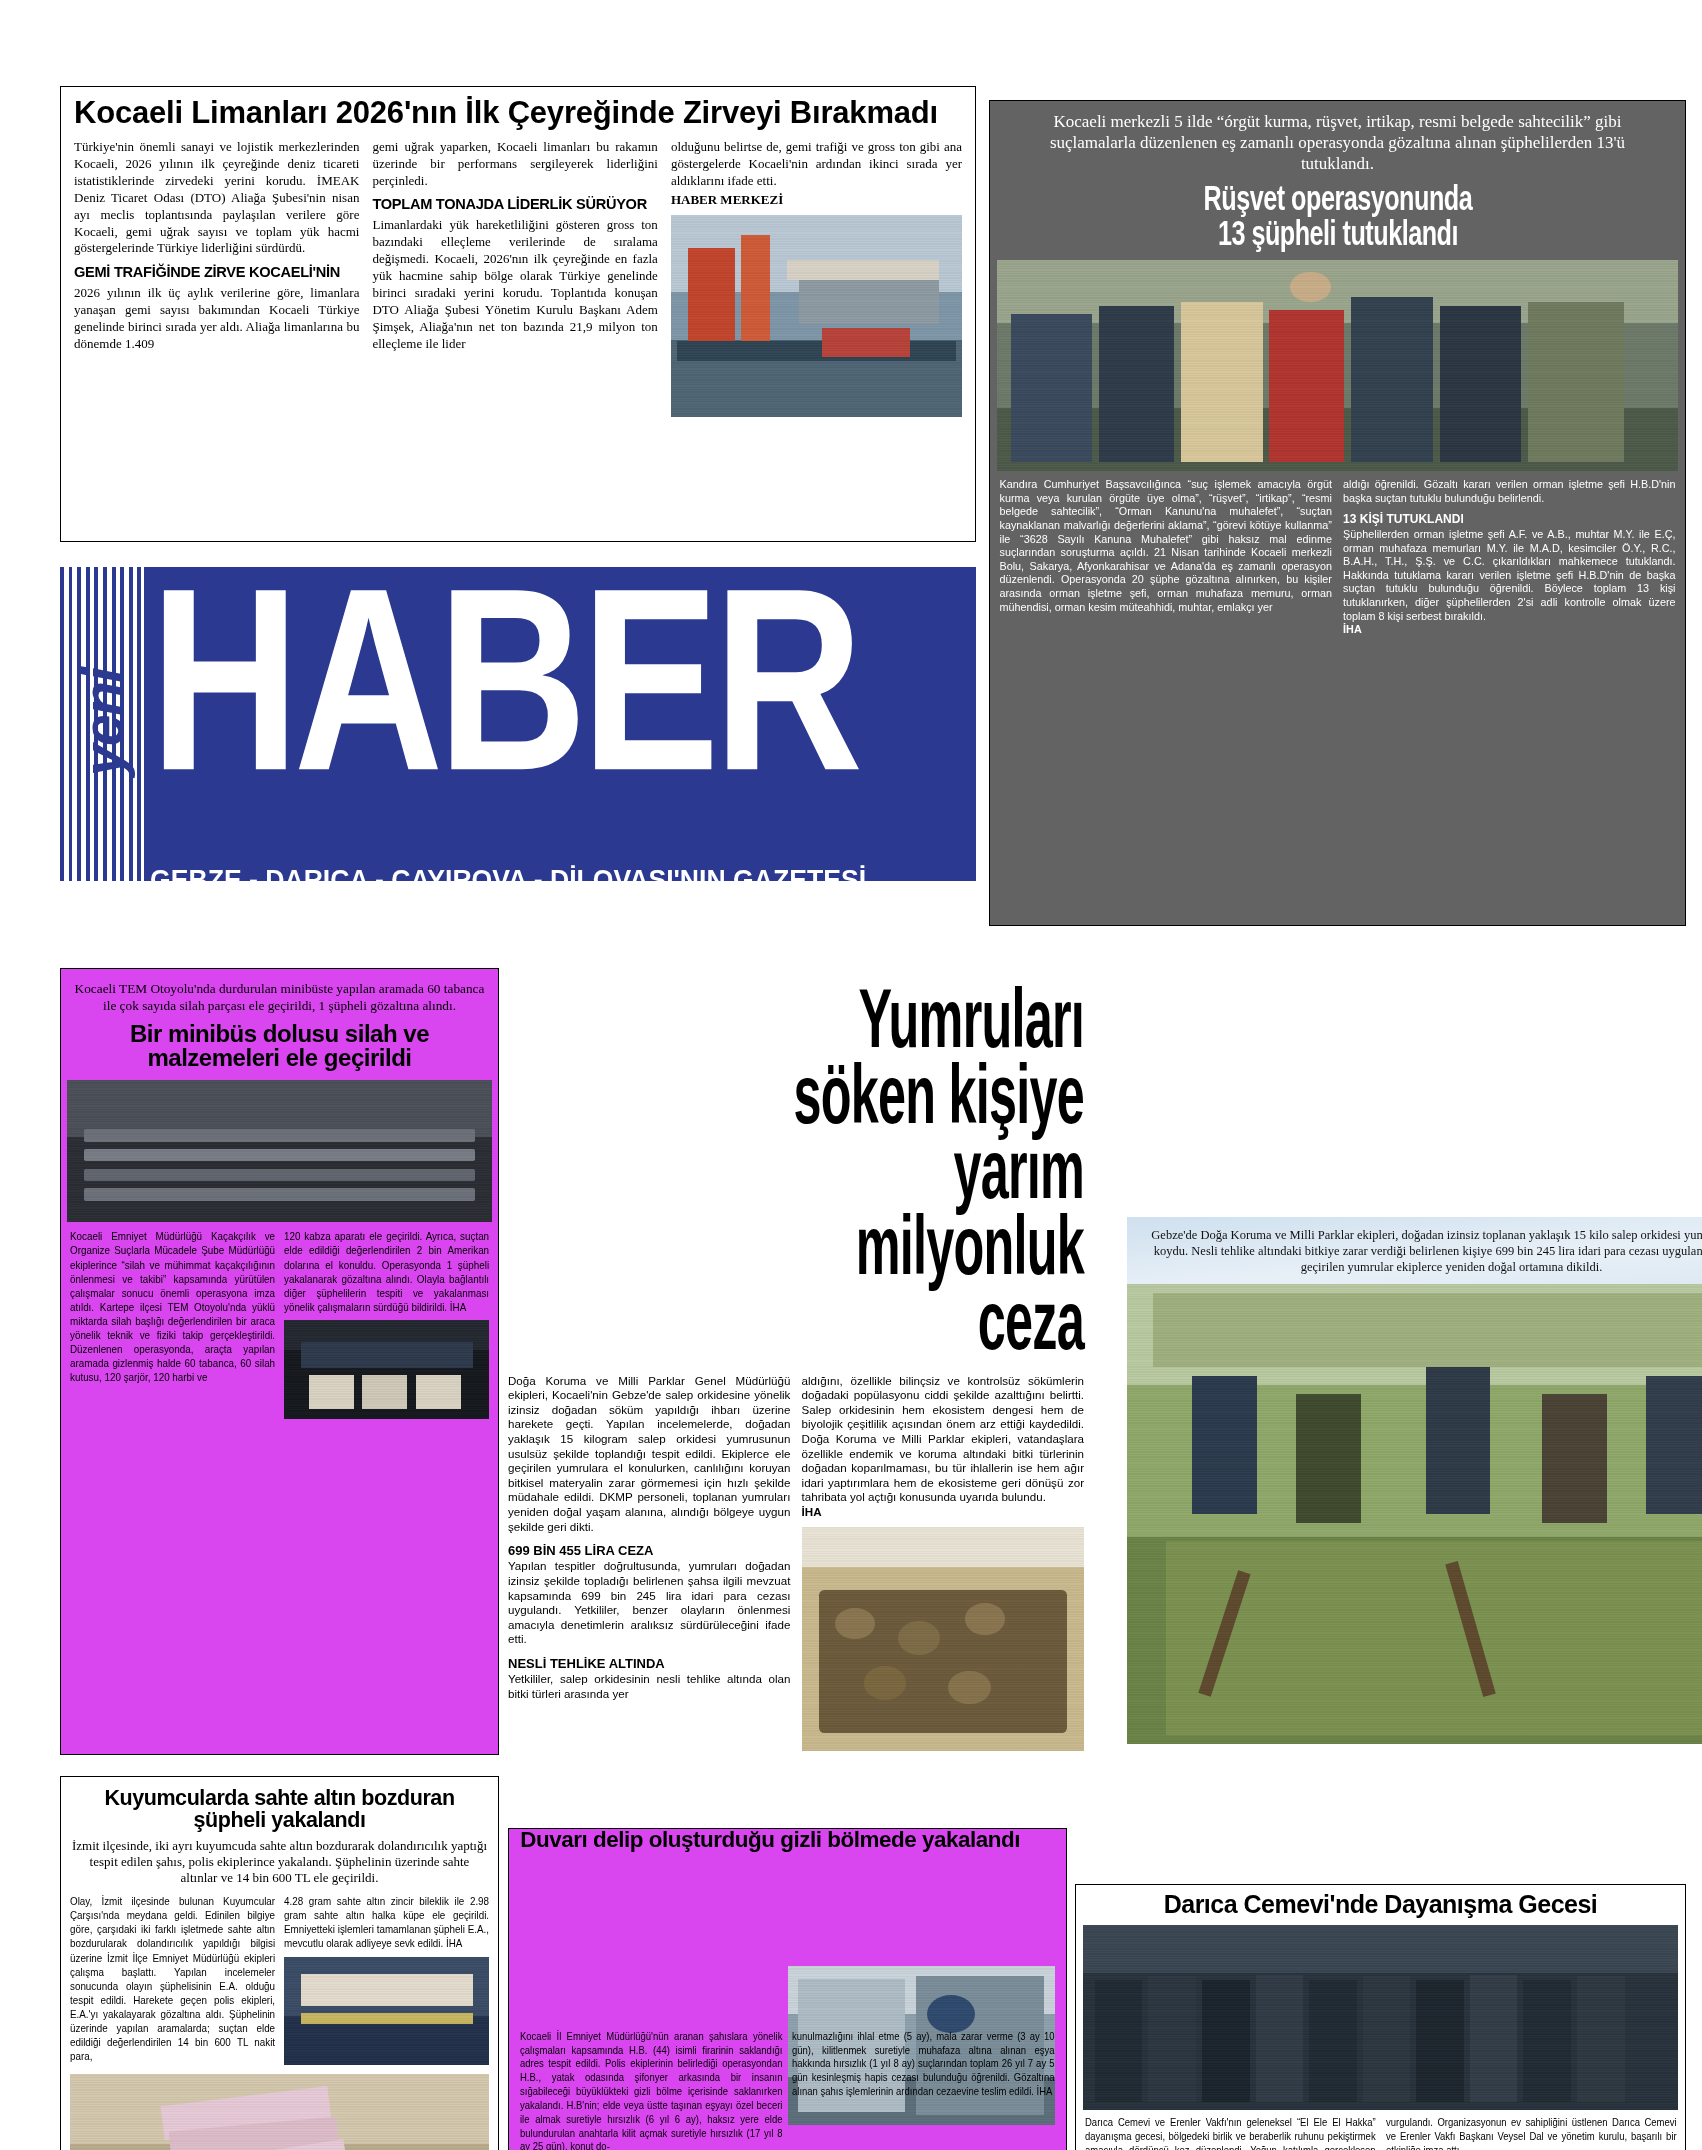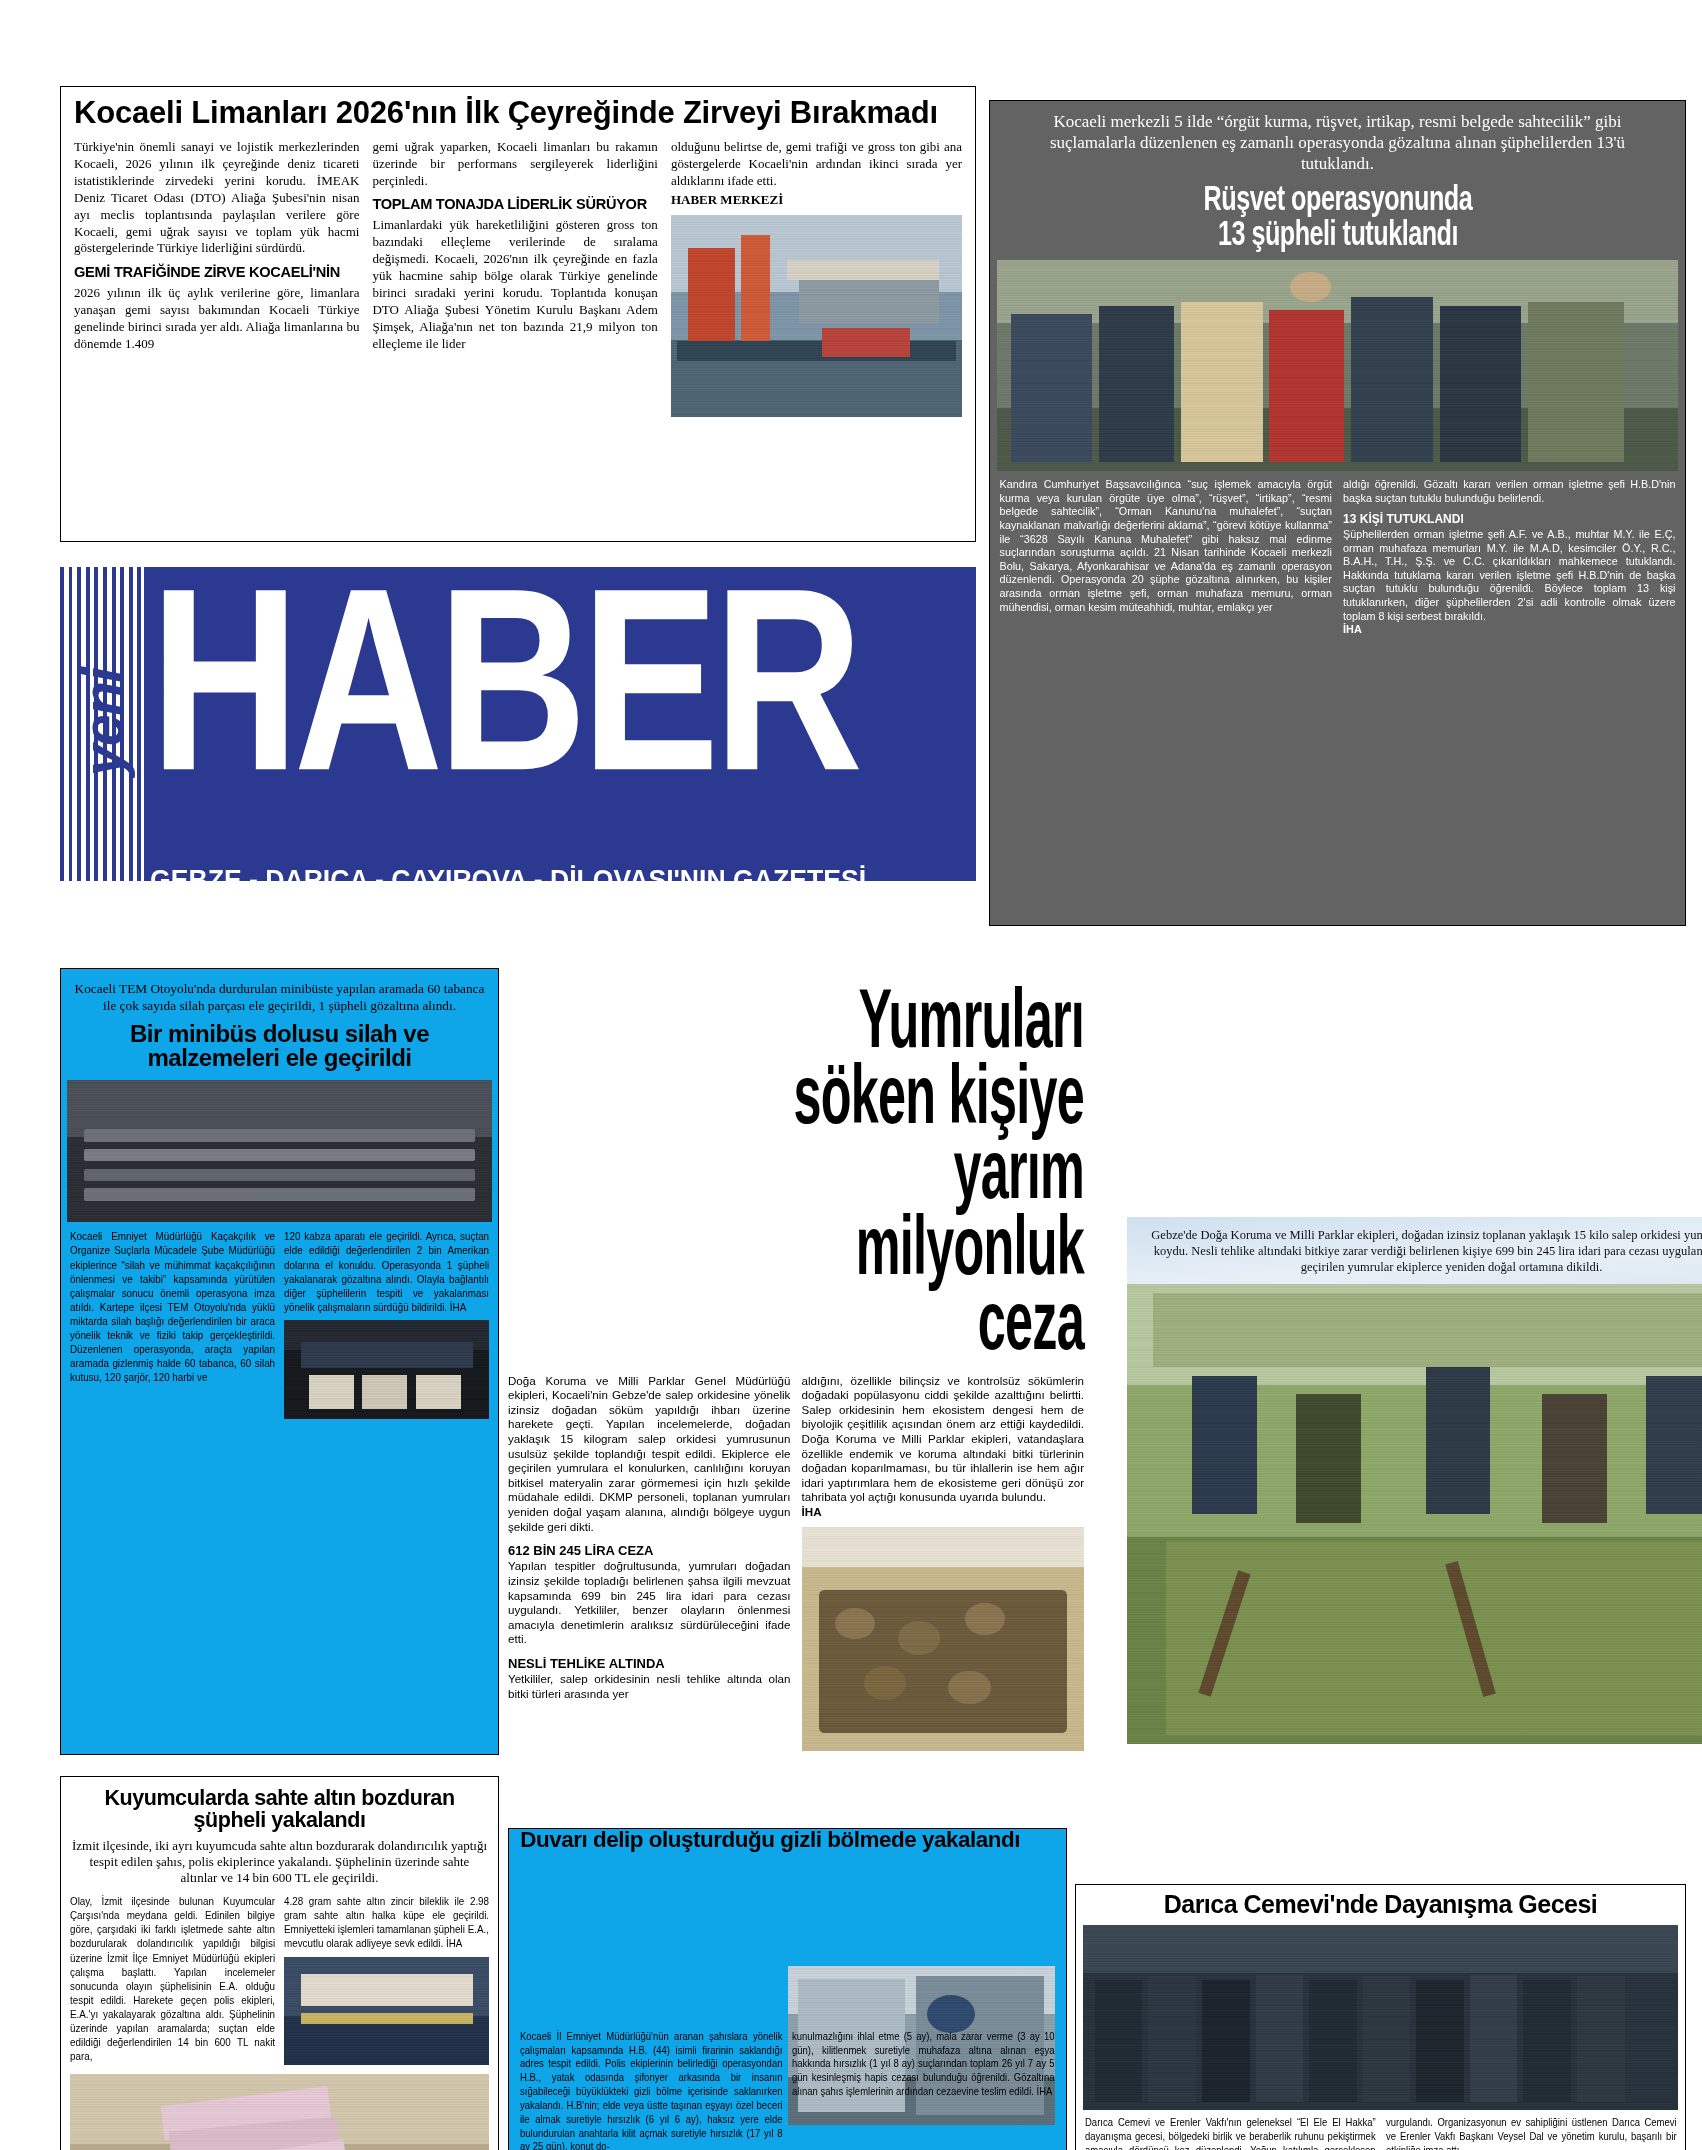--- a/index.html
+++ b/index.html
@@ -9,21 +9,21 @@
     background: #ffffff;
     font-family: "Liberation Sans", sans-serif;
     position: relative;
     overflow: hidden;
   }
   .page { position: absolute; inset: 0; padding: 0; }
 
   
   .serif { font-family: "Liberation Serif", serif; }
   .box   { border: 1.7px solid #000; background: #fff; }
-  .greybox { background: #0ea5e9; }
+  .greybox { background: #d946ef; }
   .darkbox { background: #636363; color: #fff; }
 
   
   .hl {
     font-family: "Liberation Sans", sans-serif;
     font-weight: 700;
     letter-spacing: -0.02em;
     line-height: 0.93;
     color: #000;
   }
@@ -276,21 +276,21 @@
   </section>
 
   <section id="center-main">
     <h1 class="hl" id="cm-head">
       <span class="l">Yumruları söken kişiye</span>
       <span class="l">yarım milyonluk ceza</span>
     </h1>
     <div id="cm-cols">
       <div class="col">
         <p class="cm-p body-sans">Doğa Koruma ve Milli Parklar Genel Müdürlüğü ekipleri, Kocaeli'nin Gebze'de salep orkidesine yönelik izinsiz doğadan söküm yapıldığı ihbarı üzerine harekete geçti. Yapılan incelemelerde, doğadan yaklaşık 15 kilogram salep orkidesi yumrusunun usulsüz şekilde toplandığı tespit edildi. Ekiplerce ele geçirilen yumrulara el konulurken, canlılığını koruyan bitkisel materyalin zarar görmemesi için hızlı şekilde müdahale edildi. DKMP personeli, toplanan yumruları yeniden doğal yaşam alanına, alındığı bölgeye uygun şekilde geri dikti.</p>
-        <h3 class="cm-sub">612 BİN 245 LİRA CEZA</h3>
+        <h3 class="cm-sub">699 BİN 455 LİRA CEZA</h3>
         <p class="cm-p body-sans">Yapılan tespitler doğrultusunda, yumruları doğadan izinsiz şekilde topladığı belirlenen şahsa ilgili mevzuat kapsamında 699 bin 245 lira idari para cezası uygulandı. Yetkililer, benzer olayların önlenmesi amacıyla denetimlerin aralıksız sürdürüleceğini ifade etti.</p>
         <h3 class="cm-sub">NESLİ TEHLİKE ALTINDA</h3>
         <p class="cm-p body-sans">Yetkililer, salep orkidesinin nesli tehlike altında olan bitki türleri arasında yer</p>
       </div>
       <div class="col">
         <p class="cm-p body-sans">aldığını, özellikle bilinçsiz ve kontrolsüz sökümlerin doğadaki popülasyonu ciddi şekilde azalttığını belirtti. Salep orkidesinin hem ekosistem dengesi hem de biyolojik çeşitlilik açısından önem arz ettiği kaydedildi. Doğa Koruma ve Milli Parklar ekipleri, vatandaşlara özellikle endemik ve koruma altındaki bitki türlerinin doğadan koparılmaması, bu tür ihlallerin ise hem ağır idari yaptırımlara hem de ekosisteme geri dönüşü zor tahribata yol açtığı konusunda uyarıda bulundu.</p>
         <p class="cm-p body-sans" style="font-weight:700">İHA</p>
         <div style="position:relative;height:224px;margin-top:7.7px;overflow:hidden;background:#cdbf96">
           <div class="ph" style="background:linear-gradient(#e8e3d4 0 18%,#c9b98e 18% 100%)"></div>
           <div style="position:absolute;left:6%;top:28%;width:88%;height:64%;background:#6d5a3c;border-radius:5.2px"></div>

